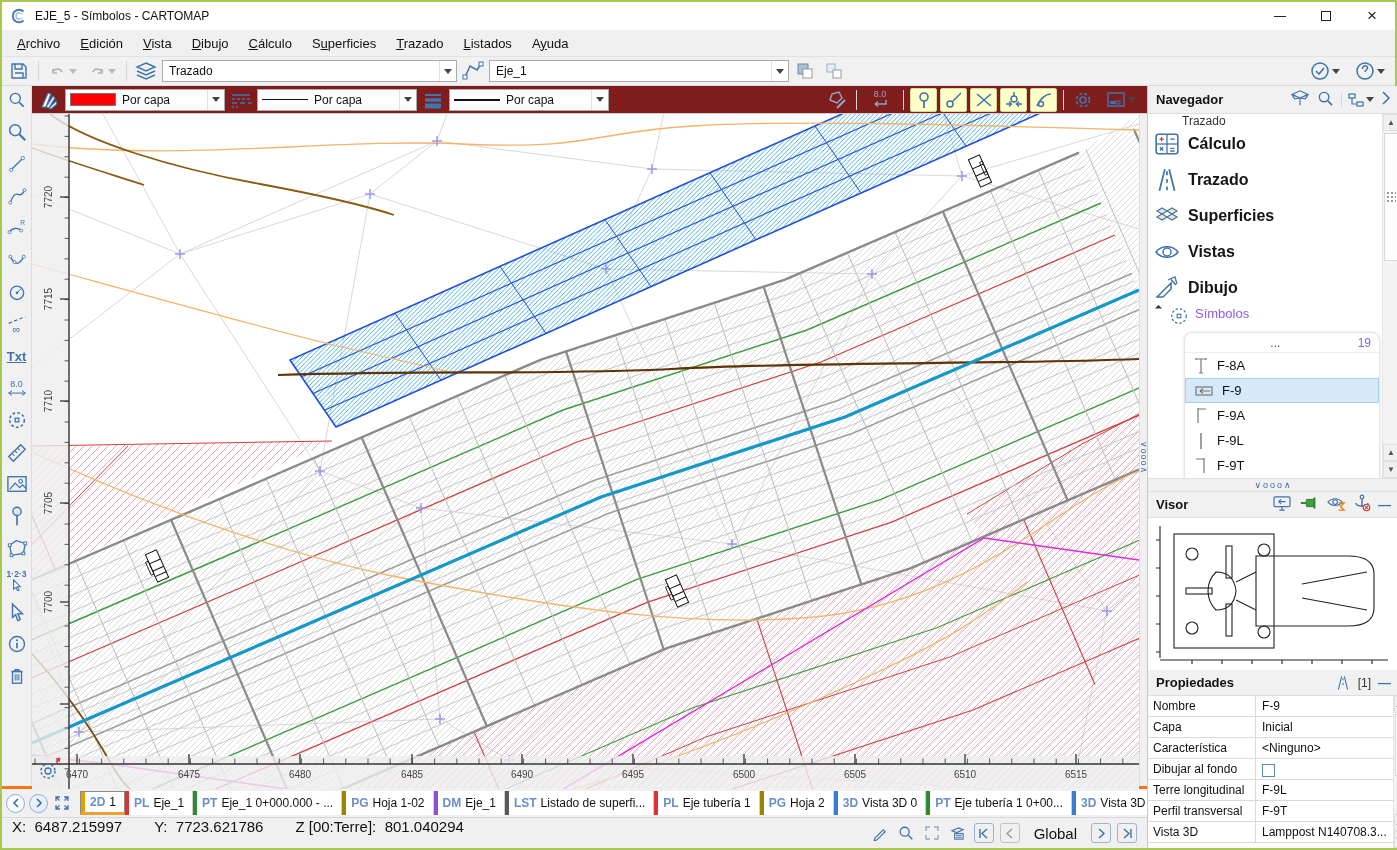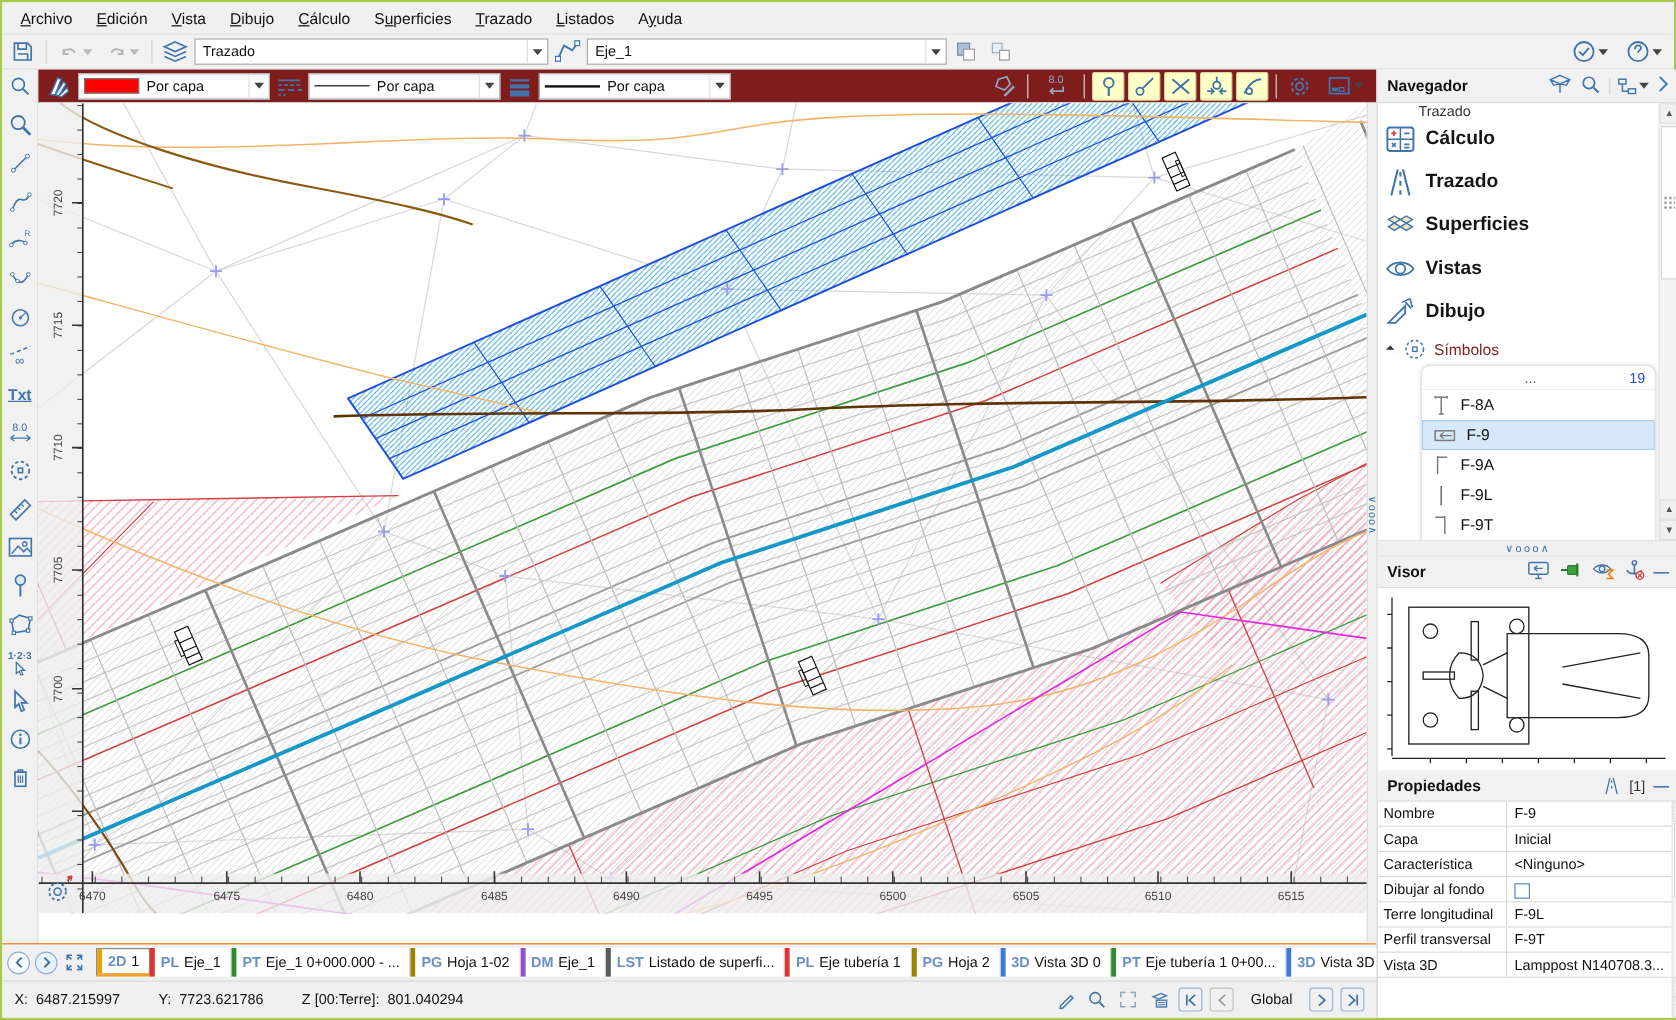--- a/index.html
+++ b/index.html
@@ -43,46 +43,46 @@
   .mainrow { flex:1; display:flex; min-height:0; }
   .leftcol { width:1145px; display:flex; flex-direction:column; }
   .workrow { display:flex; flex:1; min-height:0; }
   .lefttools { width:30px; background:#f1f1f1; border-right:1px solid #dcdcdc; display:flex; flex-direction:column; align-items:center; padding-top:2px; }
   .lt-icon { width:28px; height:32px; display:flex; align-items:center; justify-content:center; color:#3f74ad; }
   .canvas-wrap { width:1107px; height:675px; position:relative; background:#fff; }
   .vsplit { width:8px; background:#f0f0f0; border-left:1px solid #ddd; position:relative; }
   .vsplit-handle { position:absolute; top:330px; left:-4px; width:16px; text-align:center; font-size:9px; color:#3a6ea5; transform:rotate(90deg); transform-origin:center; letter-spacing:1px; white-space:nowrap; }
 
   
-  .tabbar { height:31px; background:#f0f0f0; border-top:1px solid #f97316; display:flex; align-items:center; padding-left:4px; gap:4px; overflow:hidden; flex:0 0 auto; }
+  .tabbar { height:31px; background:#f0f0f0; border-top:3px solid #f97316; display:flex; align-items:center; padding-left:4px; gap:4px; overflow:hidden; flex:0 0 auto; }
   .nav-circle { width:19px; height:19px; border:1px solid #8fb0d6; border-radius:50%; display:flex; align-items:center; justify-content:center; color:#3a6ea5; background:#fafcff; }
   .tabs { display:flex; height:24px; margin-left:4px; overflow:hidden; flex:1; }
   .tab { display:flex; align-items:center; background:#fff; border-right:1px solid #cfcfcf; padding-right:8px; white-space:nowrap; font-size:12px; position:relative; }
   .tab .bar { width:4px; align-self:stretch; margin-right:5px; }
   .tab .pfx { color:#6a8fc8; margin-right:4px; font-weight:bold; }
   .tab .tname { color:#111; }
   .tab.active { border:1px solid #8a8a8a; border-bottom:3px solid #f0a030; }
   .c-orange{background:#e8a000}.c-red{background:#e03232}.c-green{background:#2e8b2e}.c-olive{background:#9c8400}.c-purple{background:#9150d0}.c-gray{background:#5a5a5a}.c-blue{background:#3a7bd5}
 
   
-  .statusbar { height:31px; background:#f0f0f0; border-top:1px solid #d8d8d8; display:flex; align-items:center; font-size:12px; color:#111; padding:0 10px; gap:6px; flex:0 0 auto; }
+  .statusbar { height:31px; background:#f0f0f0; border-top:1px solid #d8d8d8; display:flex; font-size:15px; color:#111; padding:0 10px; gap:6px; flex:0 0 auto; }
   .coord { margin-right:26px; }
   .sb-icons { margin-left:auto; display:flex; align-items:center; gap:6px; }
   .sb-btn { width:20px; height:20px; display:flex; align-items:center; justify-content:center; color:#3f74ad; }
   .global-lbl { padding:0 8px; }
 
   
   .rightpanel { width:252px; border-left:1px solid #c8c8c8; display:flex; flex-direction:column; background:#fff; }
   .panel-header { height:28px; background:#f1f1f1; border-bottom:1px solid #dedede; display:flex; align-items:center; padding:0 8px; font-size:13px; font-weight:bold; color:#111; gap:6px; flex:0 0 auto; }
   .ph-icons { margin-left:auto; display:flex; align-items:center; gap:7px; }
   .navtree { height:364px; display:flex; flex:0 0 auto; }
   .navtree-items { flex:1; overflow:hidden; }
   .nav-partial { height:12px; overflow:hidden; font-size:12px; color:#333; padding-left:34px; }
   .nav-item { height:36px; display:flex; align-items:center; gap:8px; padding-left:6px; font-size:16px; font-weight:bold; color:#151515; }
-  .nav-sub { height:26px; display:flex; align-items:center; gap:6px; padding-left:4px; font-size:13px; color:#7f1d1d; }
+  .nav-sub { height:26px; display:flex; gap:6px; padding-left:4px; font-size:13px; color:#8b5cf6; }
   .exp-tri { width:0; height:0; border-top:5px solid #333; border-left:5px solid transparent; margin:0 2px 0 4px; transform:rotate(-45deg); }
   .symcard { margin-left:36px; width:196px; background:#fff; border:1px solid #e4e4e4; border-radius:8px 8px 0 0; box-shadow:0 0 3px rgba(0,0,0,.12); overflow:hidden; }
   .symcard-head { height:20px; display:flex; align-items:center; font-size:12px; color:#555; padding:0 8px; border-bottom:1px solid #eee; }
   .symcard-head .dots { flex:1; text-align:center; }
   .sym-row { height:25px; display:flex; align-items:center; gap:8px; padding-left:8px; font-size:13px; color:#111; }
   .sym-row.selected { background:#d6e9f8; border:1px solid #a8cef0; }
   .scrollcol { width:17px; background:#f4f4f4; border-left:1px solid #e4e4e4; display:flex; flex-direction:column; }
   .sc-btn { height:17px; display:flex; align-items:center; justify-content:center; font-size:8px; color:#555; background:#f0f0f0; border:1px solid #e0e0e0; }
   .sc-track { flex:1; position:relative; }
   .sc-thumb { position:absolute; left:1px; right:1px; background:#fdfdfd; border:1px solid #d8d8d8; display:flex; align-items:center; justify-content:center; }
@@ -96,20 +96,36 @@
   .pvalue { flex:1; padding:3px 6px; white-space:nowrap; overflow:hidden; }
   .pcheck { width:13px; height:13px; border:1px solid #5f87b8; background:#fff; margin-top:2px; }
   .badge { font-size:12px; font-weight:normal; color:#333; }
   svg text { font-family:"Liberation Sans",sans-serif; }
 </style>
 </head>
 <body>
 
 <div id="app">
 
+  <div class="titlebar">
+    <svg class="logo" viewBox="0 0 20 20">
+      <path d="M15 5 A7 7 0 1 0 15 15" fill="none" stroke="#4a7ab5" stroke-width="2.2"></path>
+      <path d="M13 8 A3.5 3.5 0 1 0 13 12" fill="none" stroke="#9ab8d8" stroke-width="1.6"></path>
+    </svg>
+    <span class="title-text">EJE_5 - Símbolos - CARTOMAP</span>
+    <div class="win-controls">
+      <div class="win-btn">
+          <span class="wb-min"></span>
+        </div>
+      <div class="win-btn">
+          <span class="wb-max"></span>
+        </div>
+      <div class="win-btn" style="font-size:17px;">×</div>
+    </div>
+  </div>
 
   <div class="menubar">
     <span class="menu-item"><span></span><span class="accel">A</span><span>rchivo</span></span>
     <span class="menu-item"><span></span><span class="accel">E</span><span>dición</span></span>
     <span class="menu-item"><span></span><span class="accel">V</span><span>ista</span></span>
     <span class="menu-item"><span></span><span class="accel">D</span><span>ibujo</span></span>
     <span class="menu-item"><span></span><span class="accel">C</span><span>álculo</span></span>
     <span class="menu-item"><span>S</span><span class="accel">u</span><span>perficies</span></span>
     <span class="menu-item"><span></span><span class="accel">T</span><span>razado</span></span>
     <span class="menu-item"><span></span><span class="accel">L</span><span>istados</span></span>
@@ -968,21 +984,21 @@
             <svg width="20" height="20" viewBox="0 0 22 22">
                 <circle cx="11" cy="11" r="8" fill="none" stroke="#3f74ad" stroke-width="1.4" stroke-dasharray="2.6 2.2"></circle>
                 <rect x="9" y="9" width="4" height="4" fill="none" stroke="#3f74ad" stroke-width="1.2"></rect>
               </svg>
             <span>Símbolos</span>
           </div>
 
           <div class="symcard">
             <div class="symcard-head">
               <span class="dots">...</span>
-              <span style="color:#1d4ed8;">19</span>
+              <span style="color:#8b5cf6;">19</span>
             </div>
             <div class="sym-row">
               <svg width="16" height="20" viewBox="0 0 16 20">
                   <path d="M3 3 h10 M3 2 v2 M13 2 v2 M8 3 v14 M6 17 h4" fill="none" stroke="#777" stroke-width="1.2"></path>
                 </svg>
               <span>F-8A</span>
             </div>
             <div class="sym-row selected">
               <svg width="20" height="16" viewBox="0 0 20 16">
                   <rect x="2" y="4" width="16" height="8" fill="none" stroke="#777" stroke-width="1.2"></rect>

